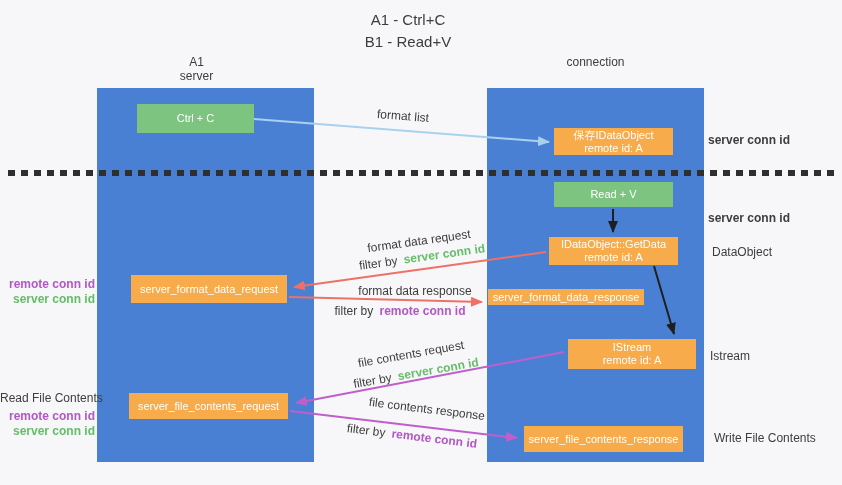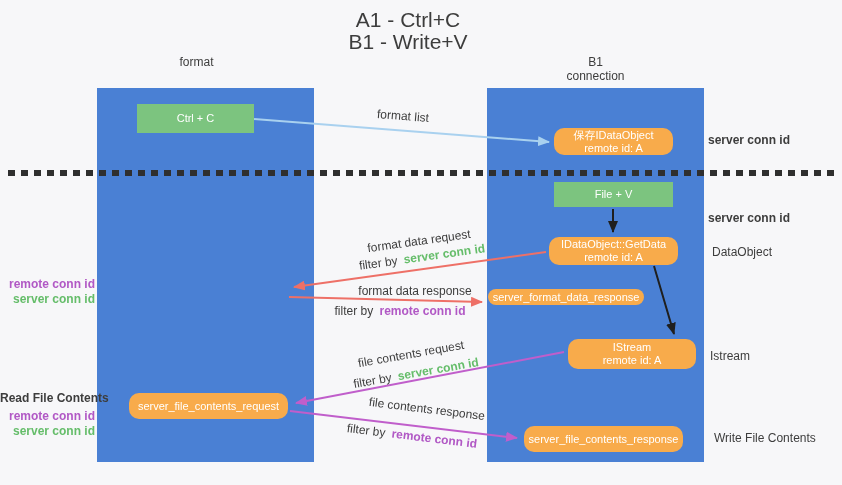--- a/index.html
+++ b/index.html
@@ -12,21 +12,21 @@
     width: 842px;
     height: 485px;
     overflow: hidden;
     background: var(--bg, #f7f7f9);
     color: var(--text-dark, #3d3d3d);
   }
   .title {
     position: absolute;
     left: 0; top: 9px; width: 816px;
     text-align: center;
-    font-size: 21px;
+    font-size: 15px;
     line-height: 22px;
     color: var(--text-dark);
   }
   .col-header {
     position: absolute;
     top: 55px; width: 217px;
     text-align: center;
     font-size: 12px;
     line-height: 14px;
     color: var(--text-dark);
@@ -55,21 +55,21 @@
     flex-direction: column;
     align-items: center;
     justify-content: center;
     color: var(--box-text, #fff);
     font-size: 11px;
     line-height: 13px;
     text-align: center;
     white-space: nowrap;
   }
   .node.green  { background: var(--box-green, #7cc47f); }
-  .node.orange { background: var(--box-orange, #f8ab4b); border-radius: 10px; }
+  .node.orange { background: var(--box-orange, #f8ab4b); }
   .flabel {
     position: absolute;
     font-size: 12px;
     white-space: nowrap;
     color: var(--text-dark);
     transform: translate(-50%,-50%) rotate(var(--r, 0deg));
   }
   .k { font-weight: bold; margin-left: 3px; }
   .green-t  { color: var(--text-green, #65bd6a); }
   .purple-t { color: var(--text-purple, #b158c5); }
@@ -90,28 +90,28 @@
   }
   .left-group div { font-weight: bold; }
 </style>
 </head>
 <body>
 
 <div class="canvas">
 
   <div class="title">
     <div>A1 - Ctrl+C</div>
-    <div>B1 - Write+V</div>
+    <div>B1 - Read+V</div>
   </div>
 
   <div class="col-header" style="left:88px">
-    <div>format</div>
+    <div>A1</div>
+    <div>server</div>
   </div>
   <div class="col-header" style="left:487px">
-    <div>B1</div>
     <div>connection</div>
   </div>
 
   <div class="lane lane-left"></div>
   <div class="lane lane-right"></div>
 
   <div class="dotted-sep"></div>
 
   <svg class="arrows" width="842" height="485">
     <defs>
@@ -140,28 +140,31 @@
   <div class="node green" style="left:137px; top:104px; width:117px; height:29px">
     <div>Ctrl + C</div>
   </div>
 
   <div class="node orange" style="left:554px; top:128px; width:119px; height:27px">
     <div>保存IDataObject</div>
     <div>remote id: A</div>
   </div>
 
   <div class="node green" style="left:554px; top:182px; width:119px; height:25px">
-    <div>File + V</div>
+    <div>Read + V</div>
   </div>
 
   <div class="node orange" style="left:549px; top:237px; width:129px; height:28px">
     <div>IDataObject::GetData</div>
     <div>remote id: A</div>
   </div>
 
+  <div class="node orange" style="left:131px; top:275px; width:156px; height:28px">
+    <div>server_format_data_request</div>
+  </div>
 
   <div class="node orange" style="left:488px; top:289px; width:156px; height:16px">
     <div>server_format_data_response</div>
   </div>
 
   <div class="node orange" style="left:568px; top:339px; width:128px; height:30px">
     <div>IStream</div>
     <div>remote id: A</div>
   </div>
 
@@ -202,21 +205,21 @@
   <div class="side-label bold green-t" style="left:708px; top:133px">server conn id</div>
   <div class="side-label bold green-t" style="left:708px; top:211px">server conn id</div>
   <div class="side-label" style="left:712px; top:245px">DataObject</div>
   <div class="side-label" style="left:710px; top:349px">Istream</div>
   <div class="side-label" style="left:714px; top:431px">Write File Contents</div>
 
   <div class="left-group" style="top:277px">
     <div class="purple-t">remote conn id</div>
     <div class="green-t">server conn id</div>
   </div>
-  <div class="left-group" style="top:391px; font-weight:bold">
+  <div class="left-group" style="top:391px; font-weight:normal">
     <span style="color:var(--text-dark)">Read File Contents</span>
   </div>
   <div class="left-group" style="top:409px">
     <div class="purple-t">remote conn id</div>
     <div class="green-t">server conn id</div>
   </div>
 
 </div>
 
 </body></html>

